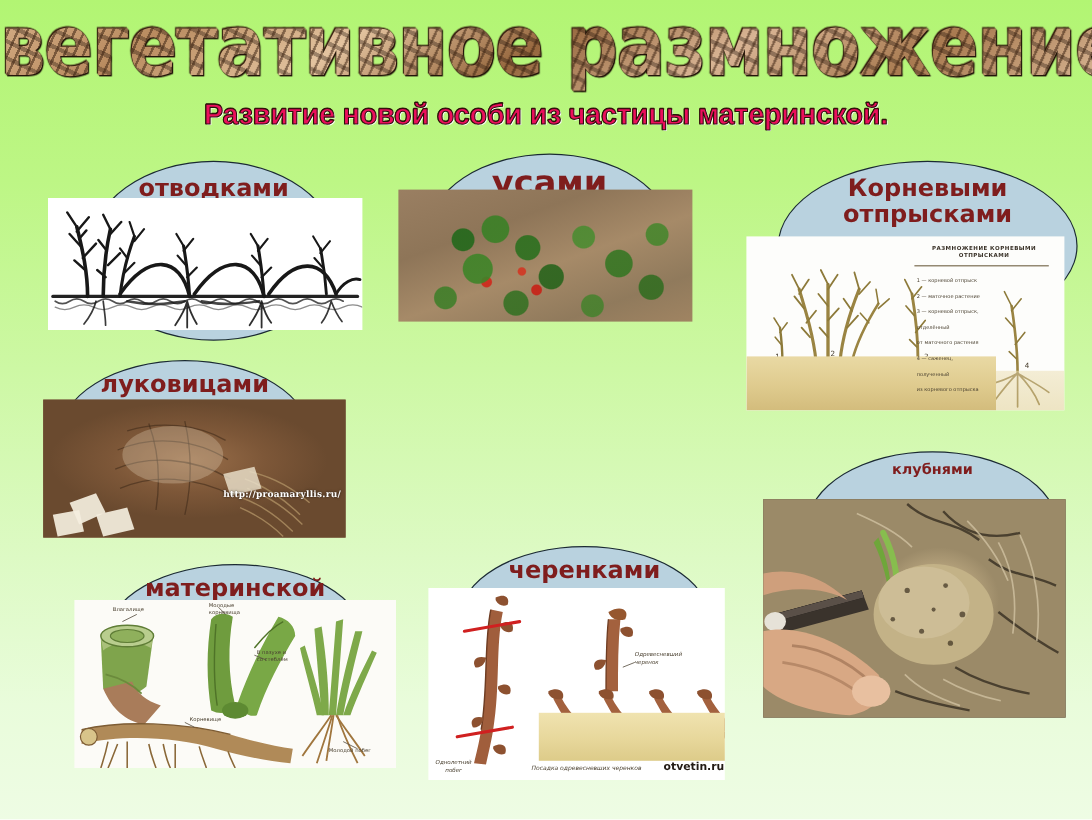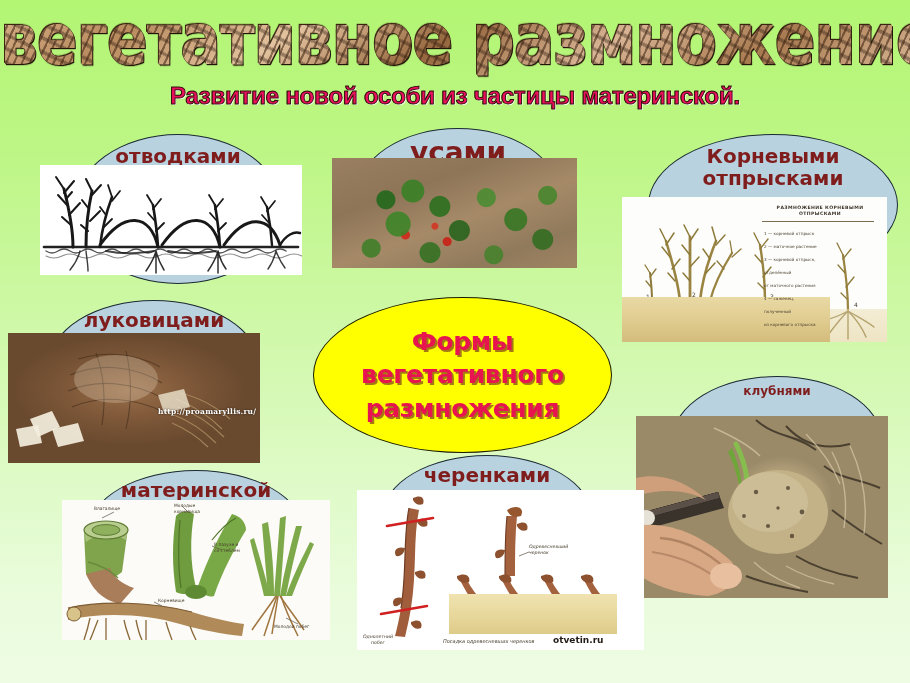--- a/index.html
+++ b/index.html
@@ -282,21 +282,21 @@
         <span>      полученный</span><br>
         <span>      из корневого отпрыска</span>
       </div>
     </div>
   </div>
 
   <div class="oval" style="left:48px; top:300px; width:212px; height:132px; padding-top:8px;">
     <span class="otext" style="font-size:20px;">луковицами</span>
   </div>
 
-  <div class="photo" style="left:8px; top:333px; width:252px; height:130px;
+  <div class="photo" style="left:36px; top:333px; width:252px; height:115px;
               background:
                 radial-gradient(ellipse 46% 42% at 48% 44%, #9a6f4a 0%, #7d5738 55%, #6a4a2f 100%),
                 radial-gradient(ellipse 30% 24% at 26% 72%, #efe6d2 0%, rgba(239,230,210,0) 100%),
                 radial-gradient(ellipse 26% 22% at 74% 70%, #c9a978 0%, rgba(201,169,120,0) 100%),
                 linear-gradient(140deg, #8b6a4c 0%, #7d5f44 25%, #a07d56 48%, #6f543a 72%, #8a6a4a 100%);">
     <svg viewBox="0 0 252 118" width="252" height="118">
 
       <g stroke="rgba(60,40,24,.55)" fill="none" stroke-width="1.1">
         <path d="M70 26 C96 18 128 20 152 34"></path>
         <path d="M62 42 C90 30 126 32 154 50"></path>
@@ -321,25 +321,20 @@
         <path d="M44 96 L70 90 L76 108 L50 114 Z"></path>
         <path d="M8 96 L30 92 L34 110 L12 114 Z"></path>
       </g>
       <g fill="rgba(236,228,206,.8)">
         <path d="M150 62 L176 56 L182 74 L156 80 Z"></path>
       </g>
     </svg>
     <div class="wm" style="left:150px; top:74px; font-size:7.5px; letter-spacing:.2px;">http://proamaryllis.ru/</div>
   </div>
 
-  <div class="center-ellipse" style="left:313px; top:297px; width:297px; height:154px;">
-    <span class="ctext">Формы
-вегетативного
-размножения</span>
-  </div>
 
   <div class="oval" style="left:672px; top:376px; width:210px; height:128px; padding-top:8px;">
     <span class="otext" style="font-size:12px;">клубнями</span>
   </div>
 
   <div class="photo" style="left:636px; top:416px; width:252px; height:182px;
               background:
                 radial-gradient(ellipse 20% 24% at 58% 46%, #cdbd96 0%, #b5a27c 60%, #9b8a68 100%),
                 radial-gradient(ellipse 30% 46% at 16% 62%, #d7a987 0%, #c2937270 70%, rgba(0,0,0,0) 100%),
                 linear-gradient(150deg, #3d3227 0%, #2e261d 22%, #4a3b2c 44%, #261f18 66%, #463828 88%, #2a2219 100%);">
@@ -461,21 +456,21 @@
     <div class="tiny" style="left:152px; top:42px; font-size:4.4px;">В пазухе и
 со стеблём</div>
     <div class="tiny" style="left:96px; top:98px; font-size:4.4px;">Корневище</div>
     <div class="tiny" style="left:212px; top:124px; font-size:4.4px;">Молодой побег</div>
   </div>
 
   <div class="oval" style="left:382px; top:455px; width:210px; height:124px; padding-top:8px;">
     <span class="otext" style="font-size:20px;">черенками</span>
   </div>
 
-  <div class="photo" style="left:357px; top:490px; width:287px; height:160px; background:#ffffff;">
+  <div class="photo" style="left:357px; top:490px; width:247px; height:160px; background:#ffffff;">
     <div class="soil-strip" style="left:92px; top:104px; width:168px; height:40px;
                 background:linear-gradient(180deg,#f0e3b0 0%,#e7d79b 55%,#ddcb89 100%);"></div>
     <svg viewBox="0 0 263 160" width="263" height="160">
 
       <g>
         <path d="M52 18 C46 48 50 82 44 118 C42 130 40 138 38 146 L48 147 C50 138 52 130 54 118 C60 82 56 48 62 20 Z" fill="#a05e3c"></path>
         <path d="M52 18 C46 48 50 82 44 118" stroke="#6e3c22" stroke-width="1.2" fill="none"></path>
 
         <path d="M60 30 C68 26 72 30 70 36 C66 38 62 36 60 32 Z" fill="#8d5130"></path>
         <path d="M48 58 C40 56 36 60 39 66 C44 67 47 63 48 59 Z" fill="#8d5130"></path>

